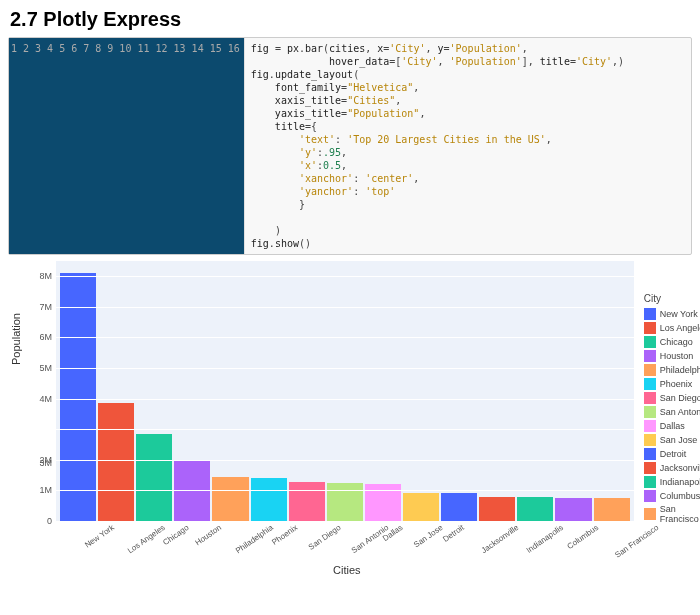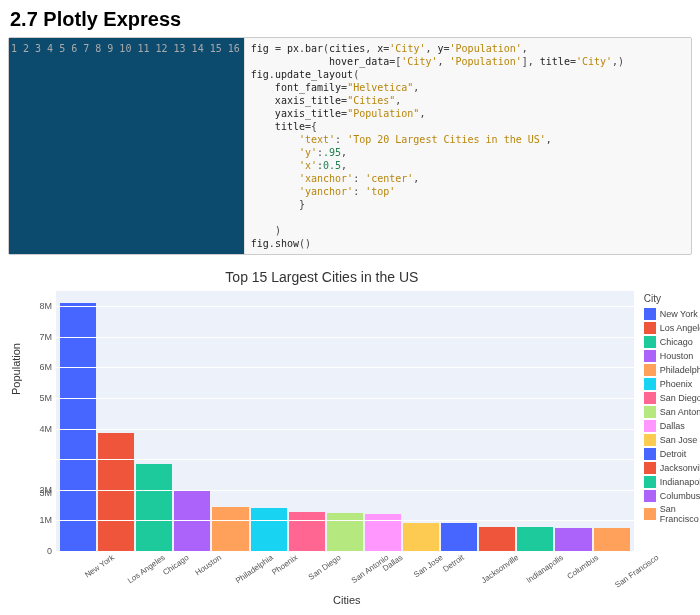--- a/index.html
+++ b/index.html
@@ -67,21 +67,20 @@
 <span>        </span><span class="t-str">'yanchor'</span><span class="t-punc">: </span><span class="t-str">'top'</span>
 <span>        </span><span class="t-punc">}</span>
 <span></span>
 <span>    </span><span class="t-punc">)</span>
 <span>fig</span><span class="t-punc">.</span><span>show</span><span class="t-punc">()</span></div>
   </div>
 </div>
 
 <div class="chart-wrap">
   <div class="chart-body">
-    <div class="chart-title">Top 15 Largest Cities in the US</div>
     <div style="position:relative">
       <div class="yaxis-title">Population</div>
       <div class="plot-area" id="plot-area">
         <div class="bars" id="bars">
             <div class="bar" title="New York: 8100000" style="height: 95.2941%; background: rgb(71, 102, 255);"></div>
             <div class="bar" title="Los Angeles: 3850000" style="height: 45.2941%; background: rgb(239, 85, 59);"></div>
             <div class="bar" title="Chicago: 2850000" style="height: 33.5294%; background: rgb(28, 202, 155);"></div>
             <div class="bar" title="Houston: 2000000" style="height: 23.5294%; background: rgb(171, 99, 250);"></div>
             <div class="bar" title="Philadelphia: 1450000" style="height: 17.0588%; background: rgb(255, 161, 90);"></div>
             <div class="bar" title="Phoenix: 1400000" style="height: 16.4706%; background: rgb(25, 211, 243);"></div>

